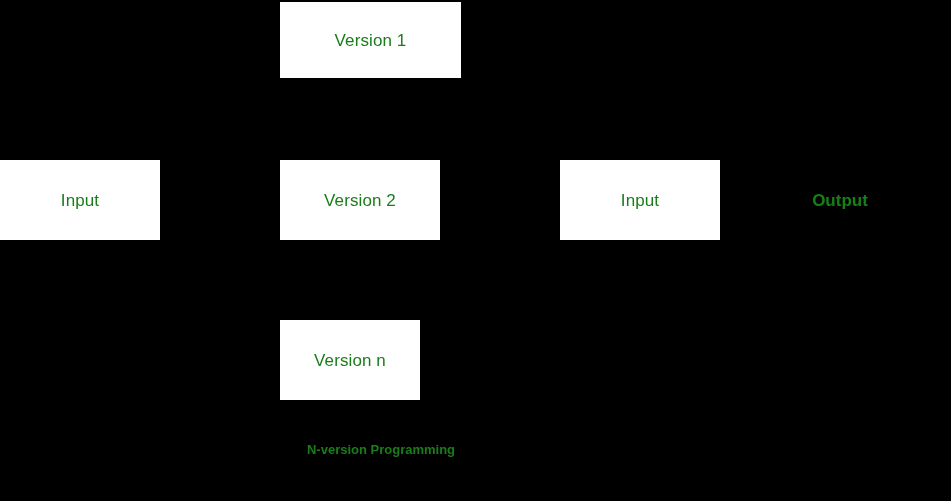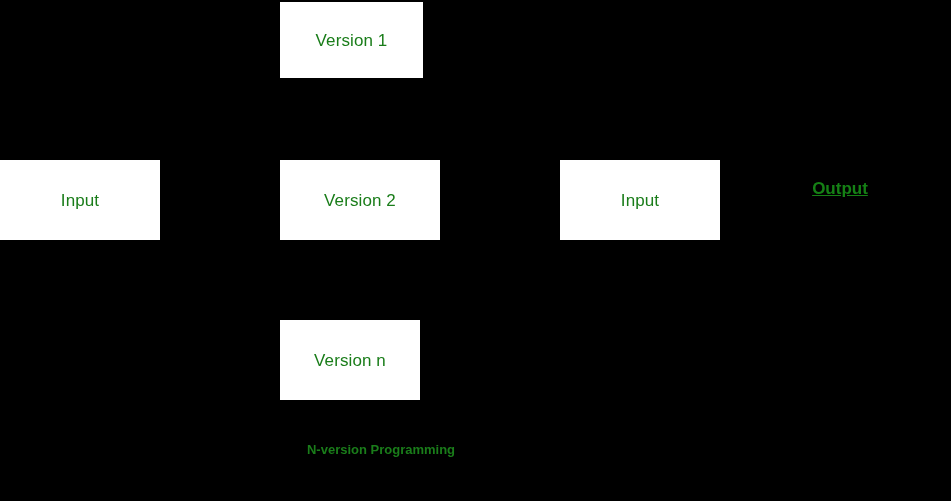--- a/index.html
+++ b/index.html
@@ -39,29 +39,28 @@
     font-family: "Liberation Sans", "DejaVu Sans", sans-serif;
     font-size: 17px;
     font-weight: 400;
     line-height: 1;
     letter-spacing: 0.1px;
     white-space: nowrap;
   }
   .free-label {
     position: absolute;
     display: flex;
-    align-items: flex-start;
+    align-items: center;
     justify-content: center;
     color: #158015;
     font-family: "Liberation Sans", "DejaVu Sans", sans-serif;
     font-size: 17px;
     font-weight: 700;
     line-height: 1;
     white-space: nowrap;
-    text-decoration: underline;
   }
   #caption {
     position: absolute;
     left: 0;
     top: 443px;
     width: 762px;
     text-align: center;
     color: #1a7d1a;
     font-family: "Liberation Sans", "DejaVu Sans", sans-serif;
     font-size: 13px;
@@ -91,21 +90,21 @@
       <polygon points="280,360 272,356 272,364"></polygon>
       <polygon points="560,200 552,196 552,204"></polygon>
       <polygon points="800,200 792,196 792,204"></polygon>
     </g>
   </svg>
 
   <div class="node-box" style="left:0px; top:160px; width:160px; height:80px;">
     <span class="node-label">Input</span>
   </div>
 
-  <div class="node-box" style="left:280px; top:2px; width:143px; height:76px;">
+  <div class="node-box" style="left:280px; top:2px; width:181px; height:76px;">
     <span class="node-label">Version 1</span>
   </div>
 
   <div class="node-box" style="left:280px; top:160px; width:160px; height:80px;">
     <span class="node-label">Version 2</span>
   </div>
 
   <div class="node-box" style="left:280px; top:320px; width:140px; height:80px;">
     <span class="node-label">Version n</span>
   </div>

